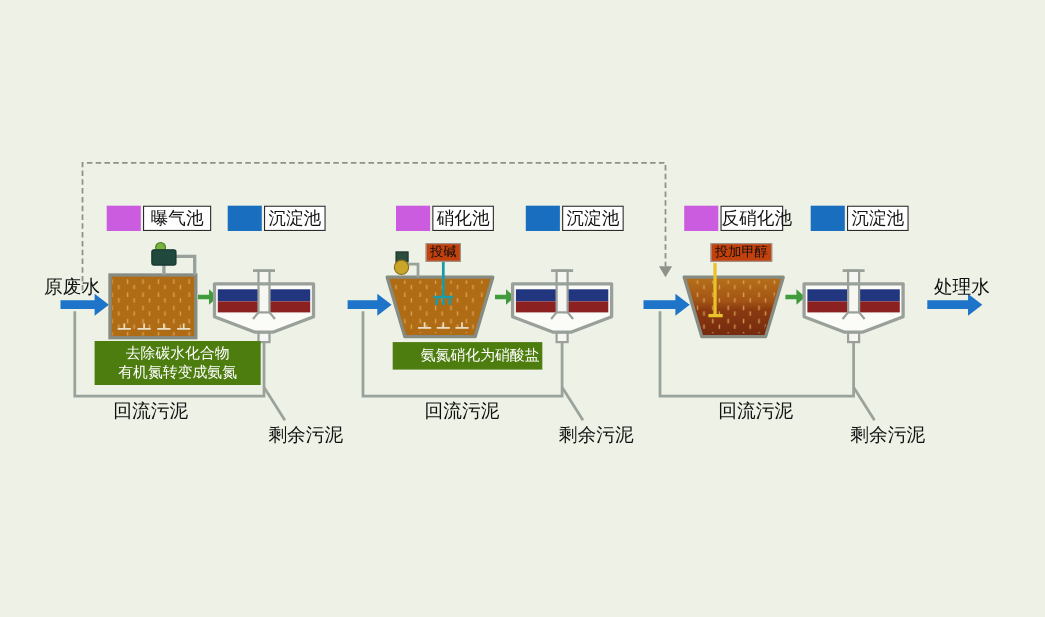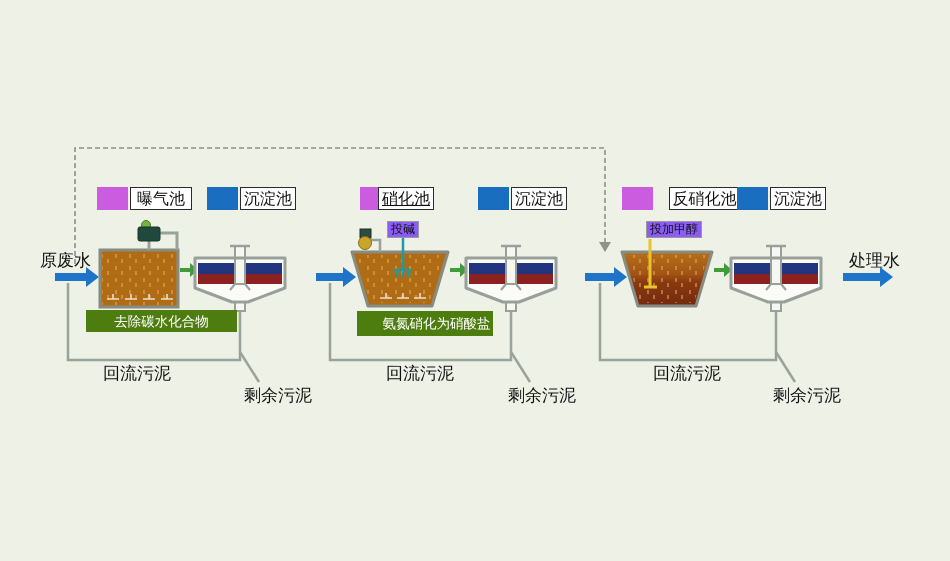--- a/index.html
+++ b/index.html
@@ -11,21 +11,21 @@
   .swatch{position:absolute;width:31px;height:23px;box-sizing:border-box;}
   .swatch.magenta{background:#cb5ce0;}
   .swatch.blue{background:#1a6ec0;}
   .legend-label{
     position:absolute;height:23px;line-height:21px;box-sizing:border-box;
     background:#ffffff;border:1px solid #2b2b2b;text-align:center;
     font-size:16px;color:#111;white-space:nowrap;
   }
   .txt{position:absolute;font-size:17px;color:#101010;white-space:nowrap;}
   .pill{
-    position:absolute;background:#8b5cf6;border:1px solid #9a9a9a;
+    position:absolute;background:#c2410c;border:1px solid #9a9a9a;
     font-size:12px;line-height:15px;padding:0 3px;color:#101010;white-space:nowrap;
   }
   .note{
     position:absolute;background:#4d7c0f;color:#ffffff;text-align:center;
     font-size:13.5px;box-sizing:border-box;
   }
   .note .ln{display:block;line-height:18px;}
   .note.two{padding:2px 0;}
   .note.single{height:25px;line-height:25px;}
 </style>
@@ -121,36 +121,37 @@
     <g transform="translate(776,244)">
       <use href="#clarifier-shape"></use>
     </g>
   </svg>
 
   <div class="swatch magenta" style="left:97px;top:187px;"></div>
   <div class="legend-label" style="left:130px;top:187px;width:62px;">曝气池</div>
   <div class="swatch blue" style="left:207px;top:187px;"></div>
   <div class="legend-label" style="left:240px;top:187px;width:56px;">沉淀池</div>
   <div class="swatch magenta" style="left:360px;top:187px;"></div>
-  <div class="legend-label" style="left:378px;top:187px;width:56px;text-decoration:underline;">硝化池</div>
+  <div class="legend-label" style="left:393px;top:187px;width:56px;">硝化池</div>
   <div class="swatch blue" style="left:478px;top:187px;"></div>
   <div class="legend-label" style="left:511px;top:187px;width:56px;">沉淀池</div>
   <div class="swatch magenta" style="left:622px;top:187px;"></div>
-  <div class="legend-label" style="left:669px;top:187px;width:71px;">反硝化池</div>
+  <div class="legend-label" style="left:655px;top:187px;width:57px;">反硝化池</div>
   <div class="swatch blue" style="left:737px;top:187px;"></div>
   <div class="legend-label" style="left:770px;top:187px;width:56px;">沉淀池</div>
 
   <div class="txt" style="left:40px;top:249px;">原废水</div>
   <div class="txt" style="left:849px;top:249px;">处理水</div>
 
   <div class="pill" style="left:387px;top:221px;">投碱</div>
   <div class="pill" style="left:646px;top:221px;">投加甲醇</div>
 
   <div class="note two" style="left:86px;top:310px;width:151px;">
     <span class="ln">去除碳水化合物</span>
+    <span class="ln">有机氮转变成氨氮</span>
   </div>
   <div class="note single" style="left:357px;top:311px;width:136px;padding-left:23px;">氨氮硝化为硝酸盐</div>
 
   <div class="txt" style="left:103px;top:362px;">回流污泥</div>
   <div class="txt" style="left:244px;top:384px;">剩余污泥</div>
   <div class="txt" style="left:386px;top:362px;">回流污泥</div>
   <div class="txt" style="left:508px;top:384px;">剩余污泥</div>
   <div class="txt" style="left:653px;top:362px;">回流污泥</div>
   <div class="txt" style="left:773px;top:384px;">剩余污泥</div>
 

